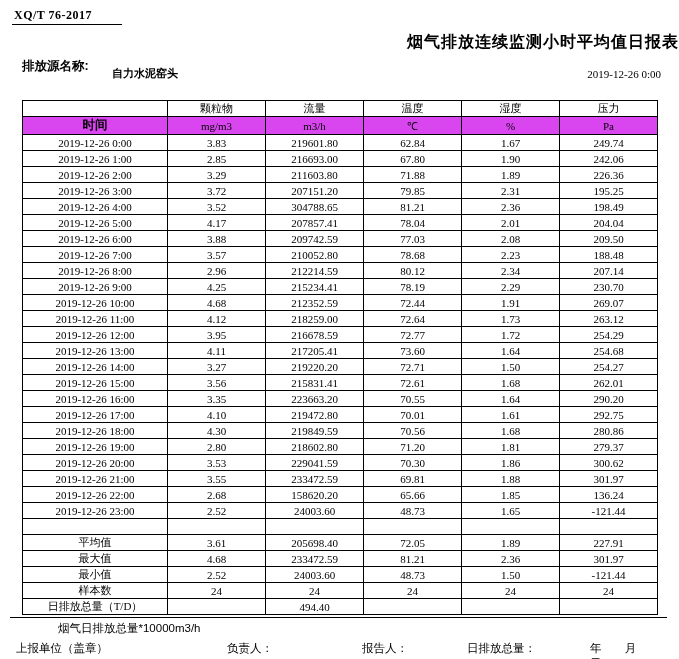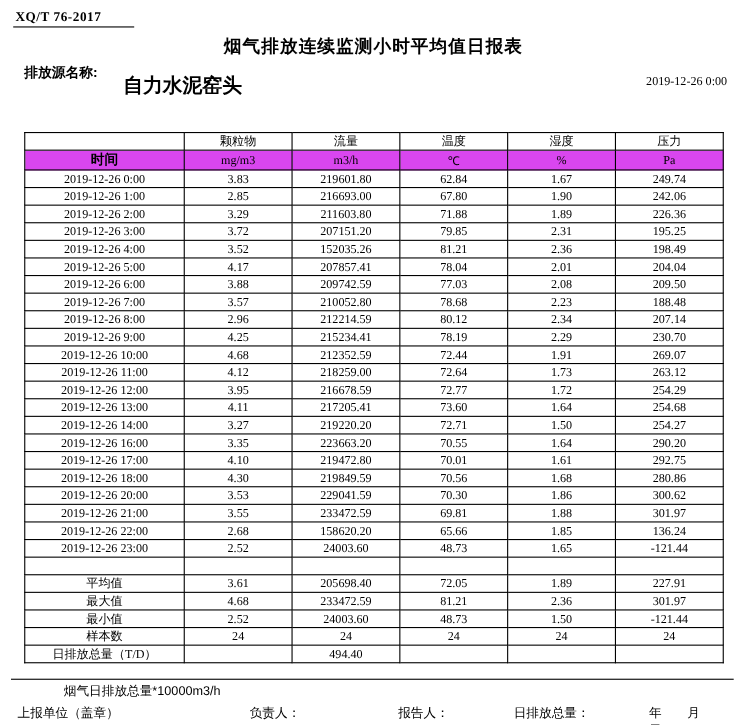--- a/index.html
+++ b/index.html
@@ -36,51 +36,51 @@
     top: 24px;
     width: 110px;
     height: 0;
     border-top: 1px solid #000;
   }
   .title {
     position: absolute;
     left: 0;
     right: 0;
     top: 32px;
-    text-align: center;
+    text-align: right;
     font-size: 16px;
     font-weight: bold;
     letter-spacing: 1px;
   }
   .source-label {
     position: absolute;
     left: 22px;
     top: 58px;
     font-size: 12.5px;
     font-weight: bold;
   }
   .source-value {
     position: absolute;
     left: 112px;
     top: 66px;
-    font-size: 18px;
+    font-size: 11px;
     font-weight: bold;
   }
   .report-date {
     position: absolute;
     right: 18px;
     top: 68px;
     font-size: 11px;
     font-family: "Liberation Serif", serif;
   }
 
   table.main {
     position: absolute;
     left: 22px;
-    top: 120px;
+    top: 100px;
     width: 635px;
     border-collapse: collapse;
     table-layout: fixed;
     font-family: "Liberation Serif", serif;
   }
   table.main td, table.main th {
     border: 1px solid #000;
     padding: 0;
     height: 15px;
     font-size: 11px;
@@ -240,21 +240,21 @@
         <td>2019-12-26 3:00</td>
         <td>3.72</td>
         <td>207151.20</td>
         <td>79.85</td>
         <td>2.31</td>
         <td>195.25</td>
       </tr>
       <tr class="row-time">
         <td>2019-12-26 4:00</td>
         <td>3.52</td>
-        <td>152035.26</td>
+        <td>304788.65</td>
         <td>81.21</td>
         <td>2.36</td>
         <td>198.49</td>
       </tr>
       <tr class="row-time">
         <td>2019-12-26 5:00</td>
         <td>4.17</td>
         <td>207857.41</td>
         <td>78.04</td>
         <td>2.01</td>
@@ -326,20 +326,28 @@
       </tr>
       <tr class="row-time">
         <td>2019-12-26 14:00</td>
         <td>3.27</td>
         <td>219220.20</td>
         <td>72.71</td>
         <td>1.50</td>
         <td>254.27</td>
       </tr>
       <tr class="row-time">
+        <td>2019-12-26 15:00</td>
+        <td>3.56</td>
+        <td>215831.41</td>
+        <td>72.61</td>
+        <td>1.68</td>
+        <td>262.01</td>
+      </tr>
+      <tr class="row-time">
         <td>2019-12-26 16:00</td>
         <td>3.35</td>
         <td>223663.20</td>
         <td>70.55</td>
         <td>1.64</td>
         <td>290.20</td>
       </tr>
       <tr class="row-time">
         <td>2019-12-26 17:00</td>
         <td>4.10</td>
@@ -348,20 +356,28 @@
         <td>1.61</td>
         <td>292.75</td>
       </tr>
       <tr class="row-time">
         <td>2019-12-26 18:00</td>
         <td>4.30</td>
         <td>219849.59</td>
         <td>70.56</td>
         <td>1.68</td>
         <td>280.86</td>
+      </tr>
+      <tr class="row-time">
+        <td>2019-12-26 19:00</td>
+        <td>2.80</td>
+        <td>218602.80</td>
+        <td>71.20</td>
+        <td>1.81</td>
+        <td>279.37</td>
       </tr>
       <tr class="row-time">
         <td>2019-12-26 20:00</td>
         <td>3.53</td>
         <td>229041.59</td>
         <td>70.30</td>
         <td>1.86</td>
         <td>300.62</td>
       </tr>
       <tr class="row-time">

